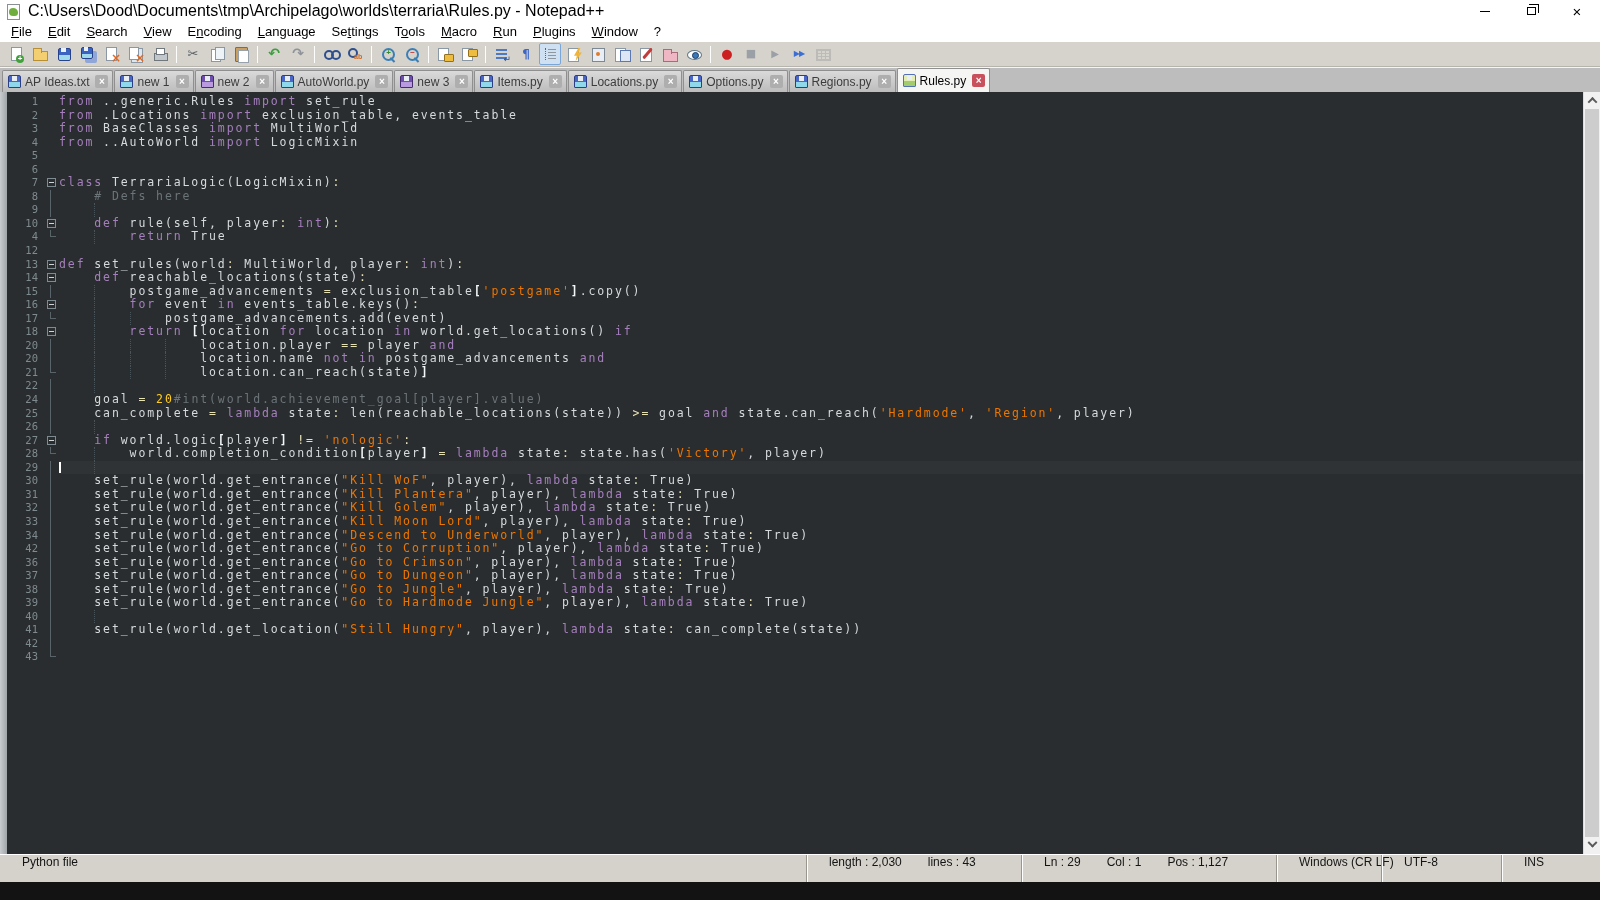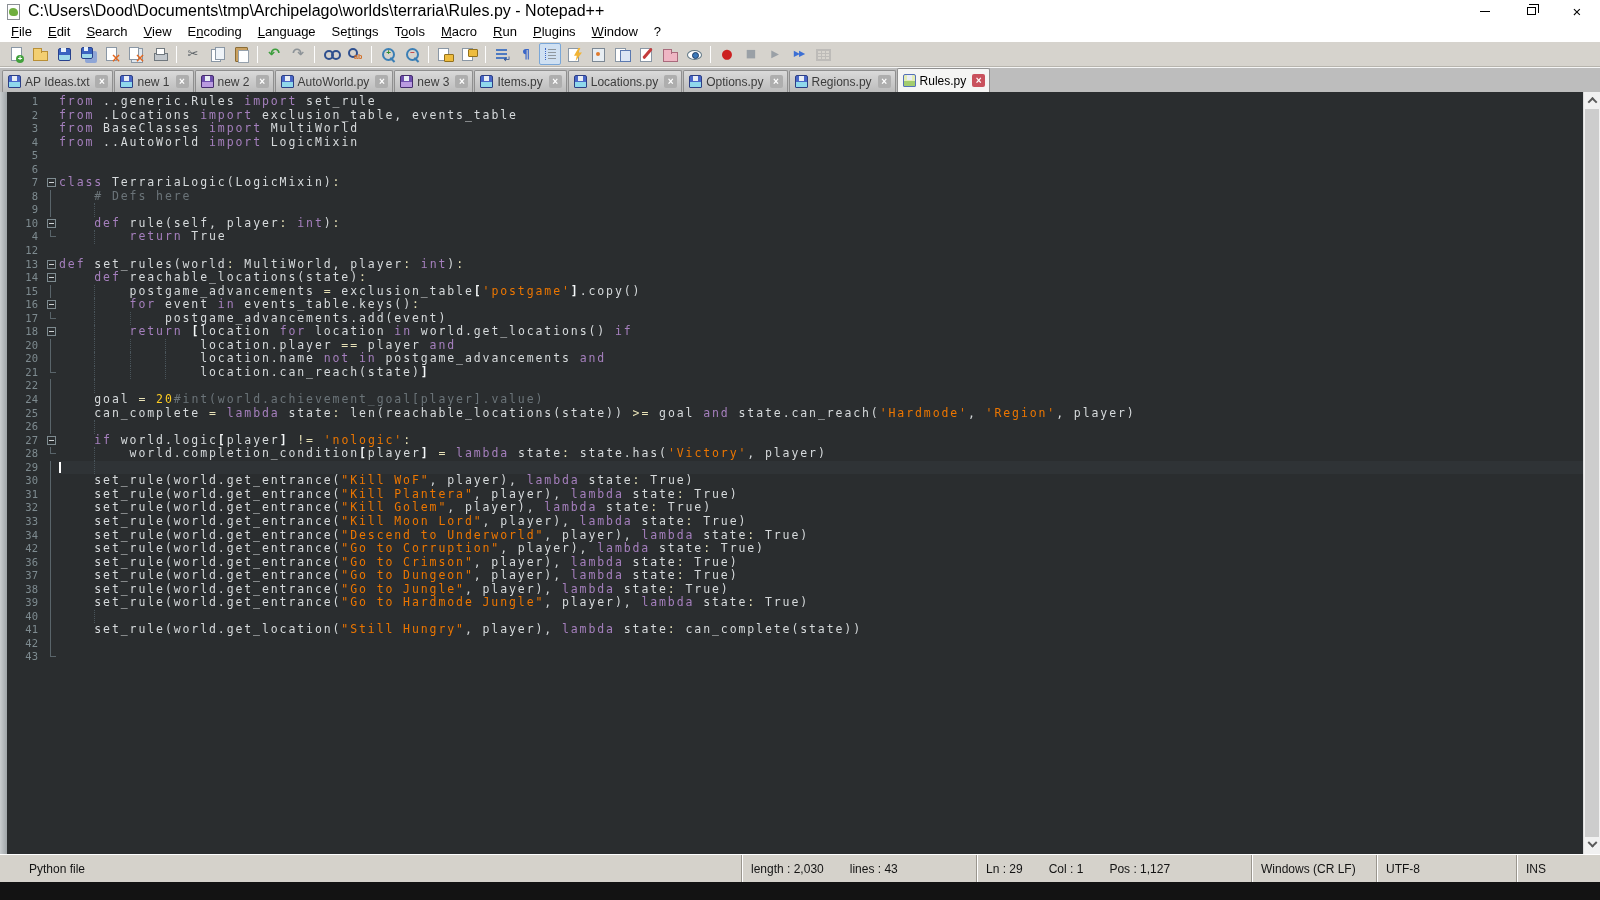--- a/index.html
+++ b/index.html
@@ -154,21 +154,21 @@
   .vscroll { width:17px; flex:none; background:#f1f1f1; border-left:1px solid #dcdcdc; position:relative; }
   .vs-btn { height:17px; display:flex; align-items:center; justify-content:center; }
   .chev { width:7px; height:7px; border-left:2px solid #5a5a5a; border-top:2px solid #5a5a5a; }
   .chev.up { transform:rotate(45deg) translate(1px,1px); }
   .chev.down { transform:rotate(225deg) translate(2px,2px); }
   .vs-thumb { position:absolute; left:1px; right:1px; top:17px; bottom:17px; background:#cdcdcd; }
 
   
   .statusbar { height:28px; background:#d5d2cb; border-top:1px solid #ffffff;
                display:flex; align-items:center; font-size:12px; color:#141414; }
-  .ssec { height:100%; display:flex; align-items:center; padding-left:9px; flex:none;margin-left:20px; }
+  .ssec { height:100%; display:flex; padding-left:22px; flex:none; }
   .ssec + .ssec { border-left:1px solid #9a968e; box-shadow:inset 1px 0 0 #ffffff; }
   .ssec.grow { flex:1; }
   .ssec span { margin-right:26px; white-space:nowrap; }
   .bottom-strip { height:18px; background:#131313; }
 </style>
 </head>
 <body>
 
 <div>
 
@@ -600,20 +600,20 @@
       <span>Ln : 29</span>
       <span>Col : 1</span>
       <span>Pos : 1,127</span>
     </div>
     <div class="ssec" style="width:105px">
         <span>Windows (CR LF)</span>
       </div>
     <div class="ssec" style="width:120px">
         <span>UTF-8</span>
       </div>
-    <div class="ssec" style="width:84px">
+    <div class="ssec" style="width:99px">
         <span>INS</span>
       </div>
   </div>
 
   <div class="bottom-strip"></div>
 
 </div>
 
 </body></html>

